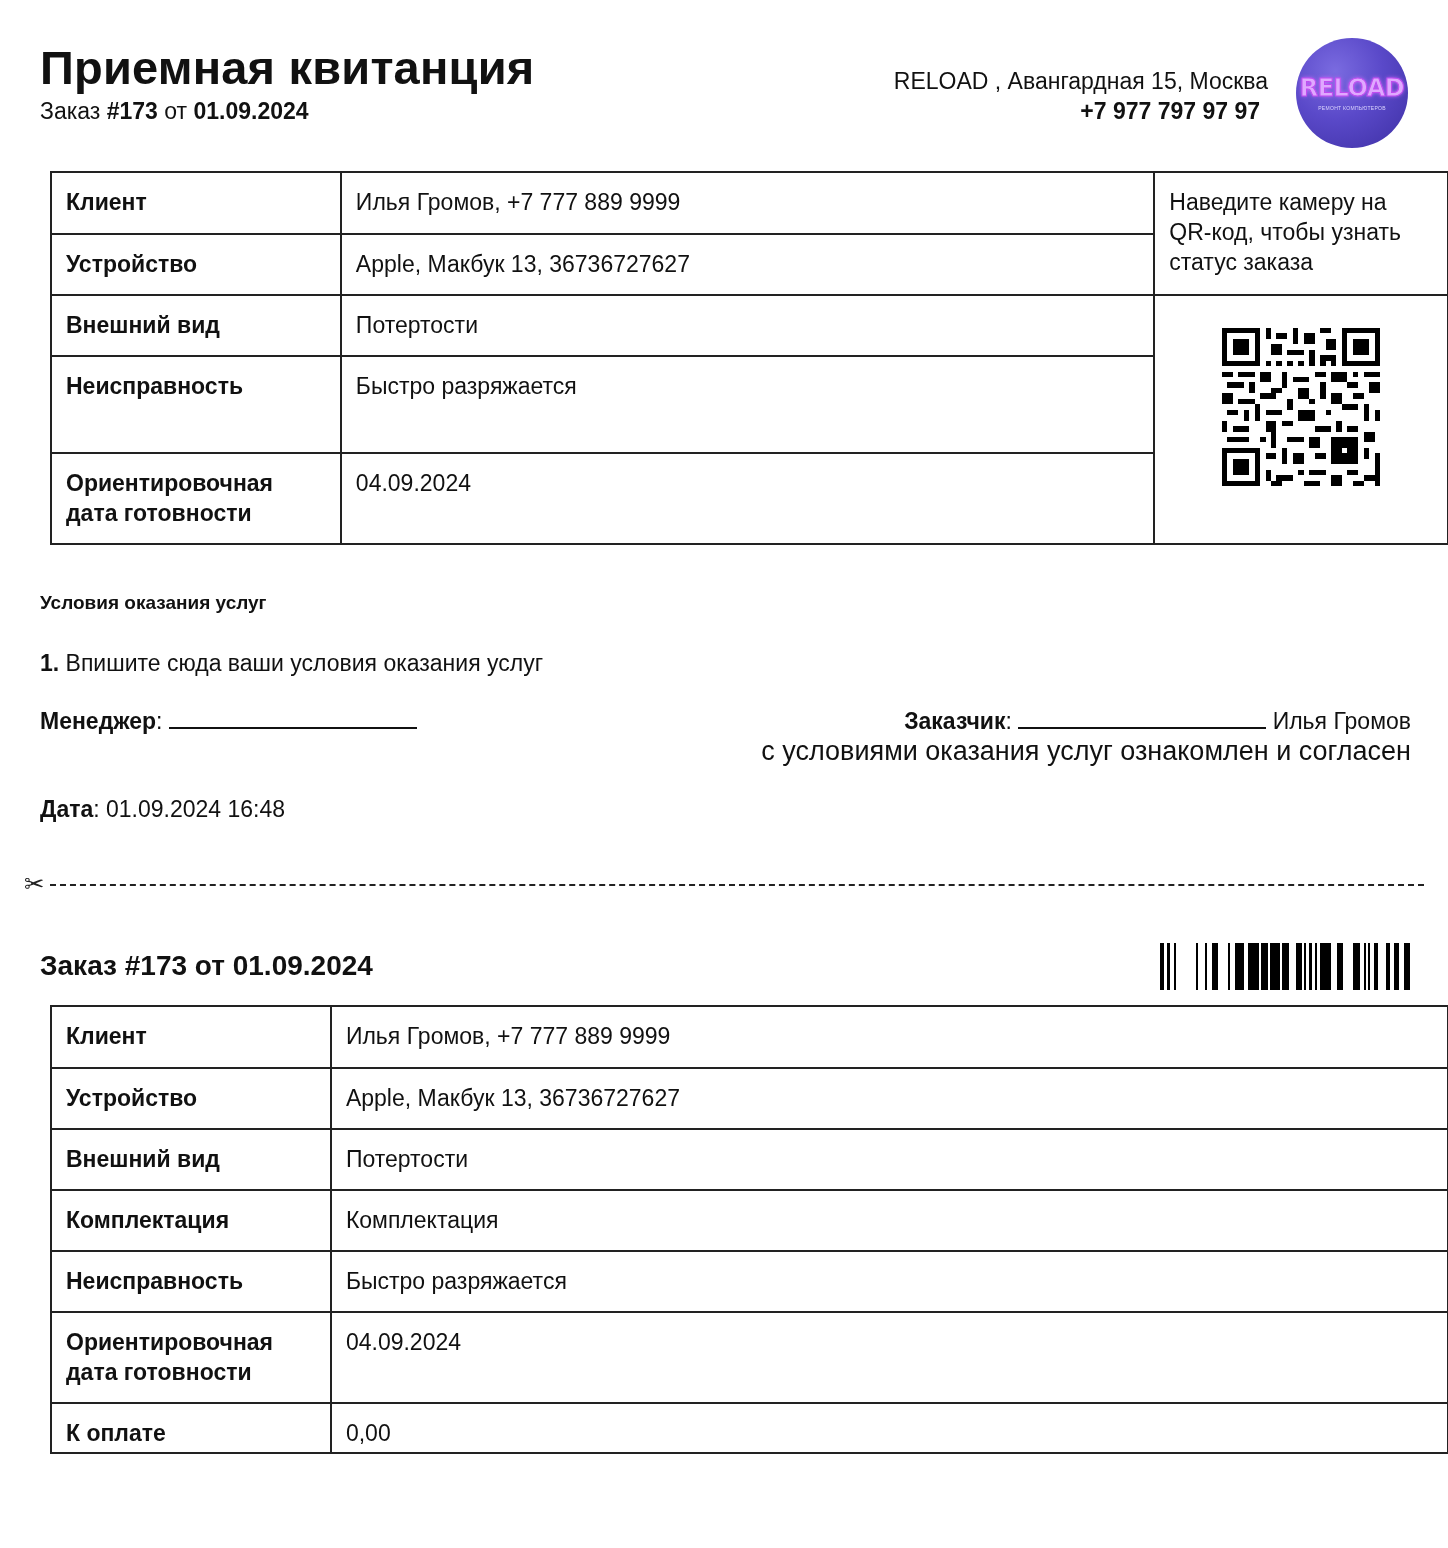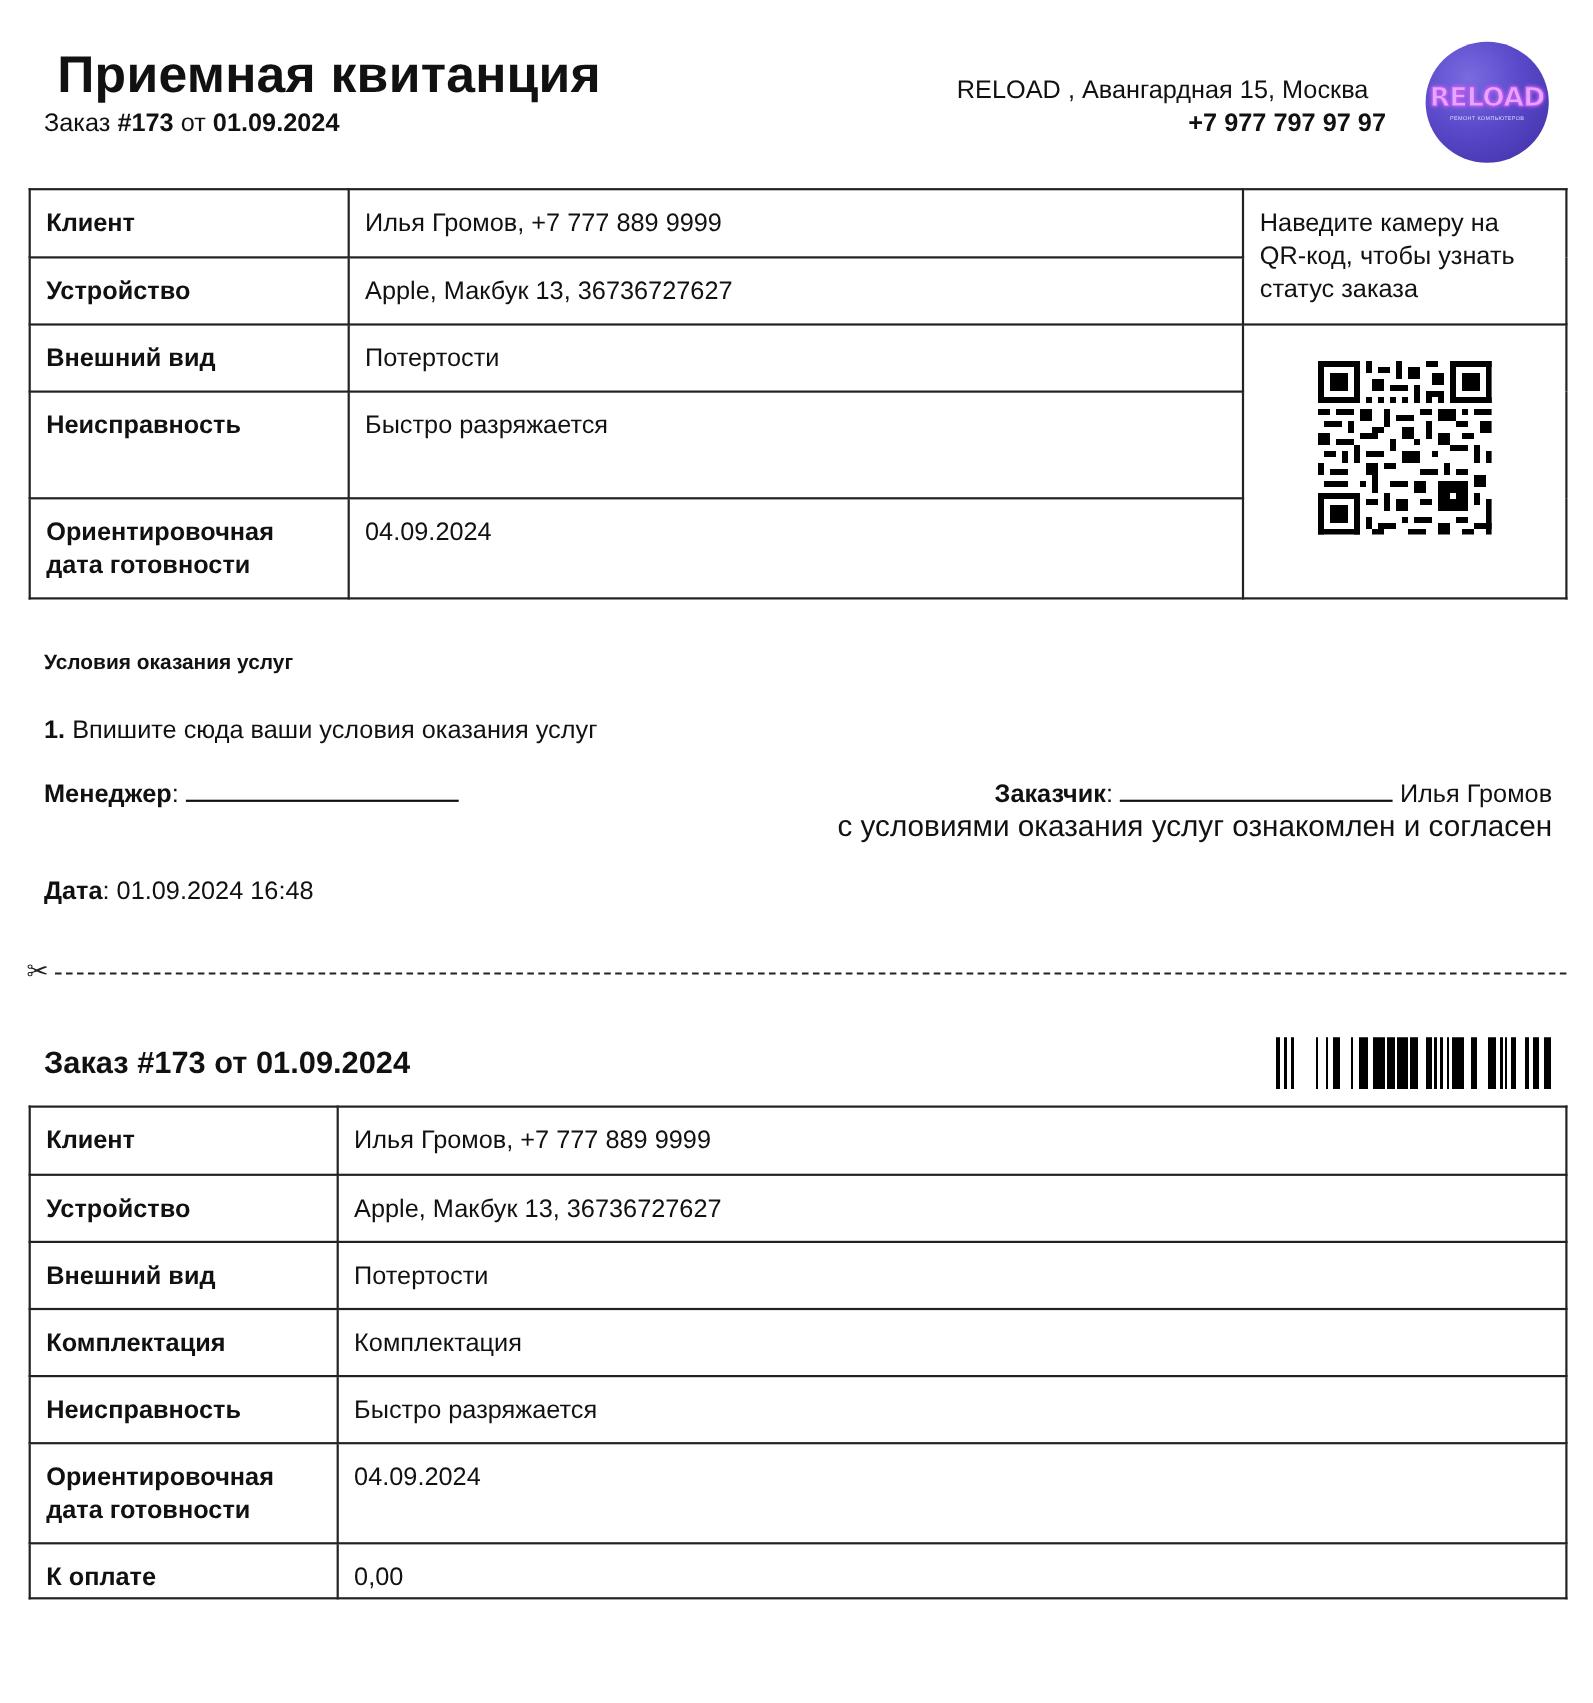--- a/index.html
+++ b/index.html
@@ -4,39 +4,39 @@
 <style>
   html, body { margin: 0; padding: 0; background: #ffffff; }
   body {
     width: 1448px; height: 1548px; position: relative; overflow: hidden;
     font-family: "Liberation Sans", "DejaVu Sans", sans-serif; color: #111111;
   }
   .abs { position: absolute; }
   b, .bold { font-weight: bold; }
 
   
-  .title { left: 52px; top: 40px; font-size: 47px; font-weight: bold; letter-spacing: 0.2px; line-height: 56px; }
+  .title { left: 40px; top: 40px; font-size: 47px; font-weight: bold; letter-spacing: 0.2px; line-height: 56px; }
   .subtitle { left: 40px; top: 96px; font-size: 23px; line-height: 30px; }
-  .company { right: 204px; top: 66px; font-size: 23px; line-height: 30px; text-align: right; }
+  .company { right: 180px; top: 66px; font-size: 23px; line-height: 30px; text-align: right; }
   .phone { right: 188px; top: 96px; font-size: 23px; line-height: 30px; font-weight: bold; text-align: right; }
   .logo {
     left: 1296px; top: 38px; width: 112px; height: 110px; border-radius: 50%;
     background: radial-gradient(circle at 35% 30%, #7a6be0 0%, #5a49c9 45%, #3d2fa3 100%);
     display: flex; flex-direction: column; align-items: center; justify-content: center;
     overflow: hidden;
   }
   .logo-text {
     font-family: "DejaVu Sans", sans-serif; font-weight: bold; font-size: 24px; color: #e0a8ff;
     letter-spacing: -0.5px; -webkit-text-stroke: 1px #c04cf0; text-shadow: 0 0 4px #d66bff;
     line-height: 26px;
   }
   .logo-sub { font-size: 5px; color: #dcd6ff; margin-top: 4px; letter-spacing: 0.3px; }
 
   
-  table.grid { border-collapse: collapse; position: absolute; }
+  table.grid { border-collapse: collapse; position: absolute; margin-left: 24px; }
   table.grid td {
     border: 2px solid #222222; vertical-align: top; font-size: 23px; line-height: 30px;
     padding: 14px 14px 0 14px; box-sizing: border-box;
   }
   table.grid td.lbl { font-weight: bold; }
 
   .t1 { left: 26px; top: 171px; width: 1399px; }
   .t2 { left: 26px; top: 1005px; width: 1399px; }
 
   .qr-note { font-weight: normal; }

